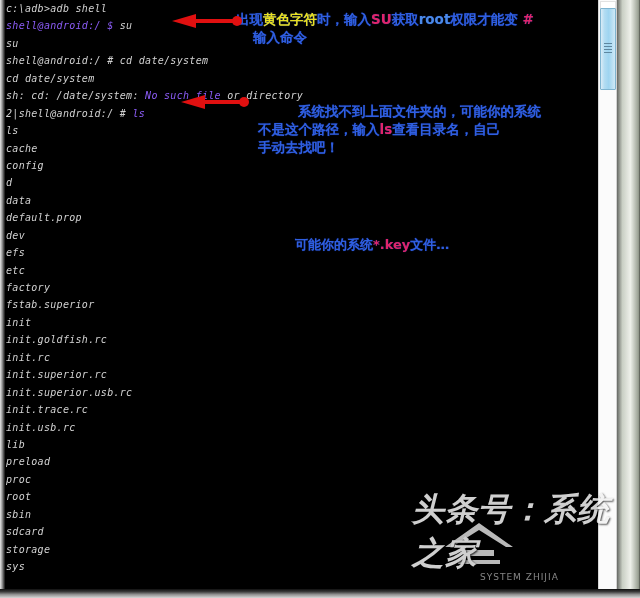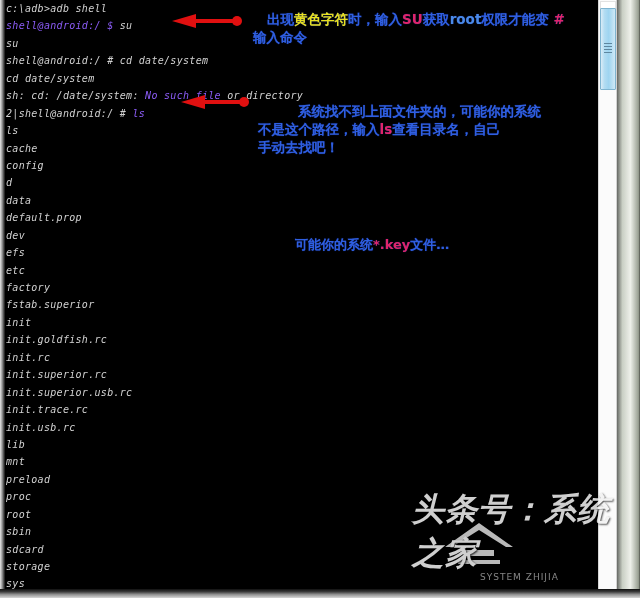--- a/index.html
+++ b/index.html
@@ -62,21 +62,21 @@
     position:absolute;white-space:nowrap;
     font-family:"DejaVu Sans","Liberation Sans",sans-serif;
     font-weight:bold;font-size:13.5px;color:#2f5fe0;
     text-shadow:0 0 1px #18308f;
   }
   .a-blue{color:#2f5fe0;}
   .a-yellow{color:#e8e020;}
   .a-pink{color:#e0246a;}
   .a-cyan{color:#4a8ae8;}
 
-  #anno-1{left:267px;top:11px;}
+  #anno-1{left:236px;top:11px;}
   #anno-1b{left:253px;top:29px;}
   #anno-2a{left:258px;top:103px;margin-left:40px;}
   #anno-2b{left:258px;top:121px;}
   #anno-2c{left:258px;top:139px;}
   #anno-3{left:295px;top:236px;font-size:13px;}
 
   
   .arrow{position:absolute;height:14px;}
   .arrow .shaft{
     position:absolute;left:22px;top:5px;height:4px;background:#e01010;
@@ -144,21 +144,20 @@
       <div class="tline"><span class="c-white">factory</span></div>
       <div class="tline"><span class="c-white">fstab.superior</span></div>
       <div class="tline"><span class="c-white">init</span></div>
       <div class="tline"><span class="c-white">init.goldfish.rc</span></div>
       <div class="tline"><span class="c-white">init.rc</span></div>
       <div class="tline"><span class="c-white">init.superior.rc</span></div>
       <div class="tline"><span class="c-white">init.superior.usb.rc</span></div>
       <div class="tline"><span class="c-white">init.trace.rc</span></div>
       <div class="tline"><span class="c-white">init.usb.rc</span></div>
       <div class="tline"><span class="c-white">lib</span></div>
-      <div class="tline"><span class="c-white">mnt</span></div>
       <div class="tline"><span class="c-white">preload</span></div>
       <div class="tline"><span class="c-white">proc</span></div>
       <div class="tline"><span class="c-white">root</span></div>
       <div class="tline"><span class="c-white">sbin</span></div>
       <div class="tline"><span class="c-white">sdcard</span></div>
       <div class="tline"><span class="c-white">storage</span></div>
       <div class="tline"><span class="c-white">sys</span></div>
     </div>
 
   <div id="win-right-chrome"></div>

